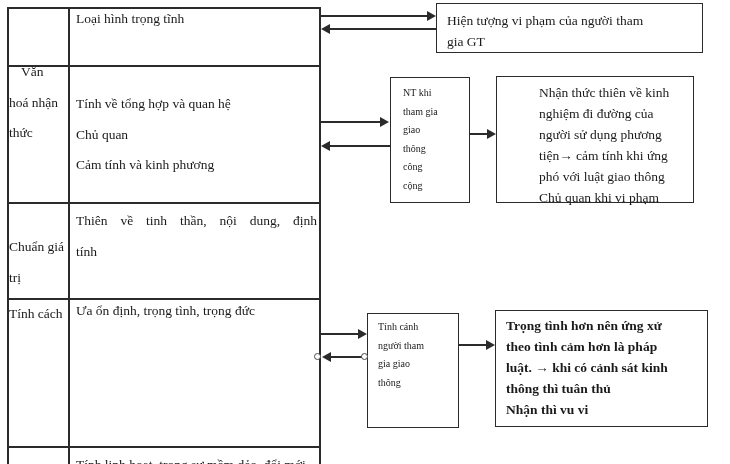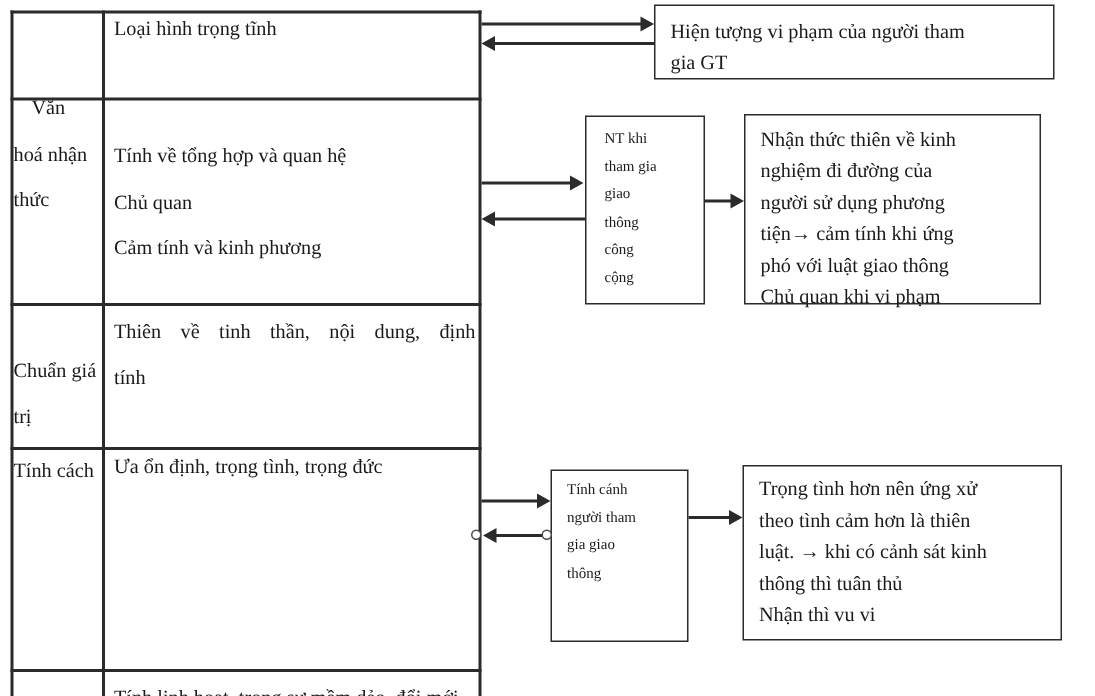--- a/index.html
+++ b/index.html
@@ -74,44 +74,44 @@
     <div class="lines" style="padding:6px 2px 0 12px;line-height:18.5px;">
       <div>NT khi</div>
       <div>tham gia</div>
       <div>giao</div>
       <div>thông</div>
       <div>công</div>
       <div>cộng</div>
     </div>
   </div>
 
-  <div class="box" style="left:496px;top:76px;width:198px;height:127px;">
+  <div class="box" style="left:496px;top:76px;width:198px;height:127px;padding-left:32px;">
     <div class="lines lh21" style="padding:5px 2px 0 10px;">
       <div>Nhận thức thiên về kinh</div>
       <div>nghiệm đi đường của</div>
       <div>người sử dụng phương</div>
       <div>tiện→ cảm tính khi ứng</div>
       <div>phó với luật giao thông</div>
       <div>Chủ quan khi vi phạm</div>
     </div>
   </div>
 
   <div class="box small" style="left:367px;top:313px;width:92px;height:115px;">
     <div class="lines" style="padding:4px 2px 0 10px;line-height:18.7px;">
       <div>Tính cánh</div>
       <div>người tham</div>
       <div>gia giao</div>
       <div>thông</div>
     </div>
   </div>
 
   <div class="box" style="left:495px;top:310px;width:213px;height:117px;">
-    <div class="lines lh21" style="padding:4px 2px 0 10px;">
+    <div class="lines lh21" style="padding:4px 2px 0 10px;font-weight:bold;">
       <div>Trọng tình hơn nên ứng xử</div>
-      <div>theo tình cảm hơn là thiên</div>
+      <div>theo tình cảm hơn là pháp</div>
       <div>luật. → khi có cảnh sát kinh</div>
       <div>thông thì tuân thủ</div>
       <div>Nhận thì vu vi</div>
     </div>
   </div>
 
   <div class="aline" style="left:321px;top:15px;width:108px;"></div>
   <div class="ah-r" style="left:427px;top:11px;"></div>
 
   <div class="aline" style="left:330px;top:28px;width:106px;"></div>

